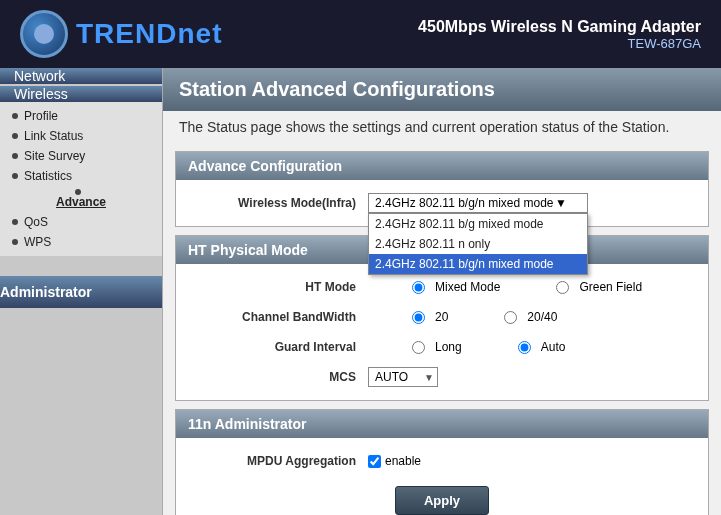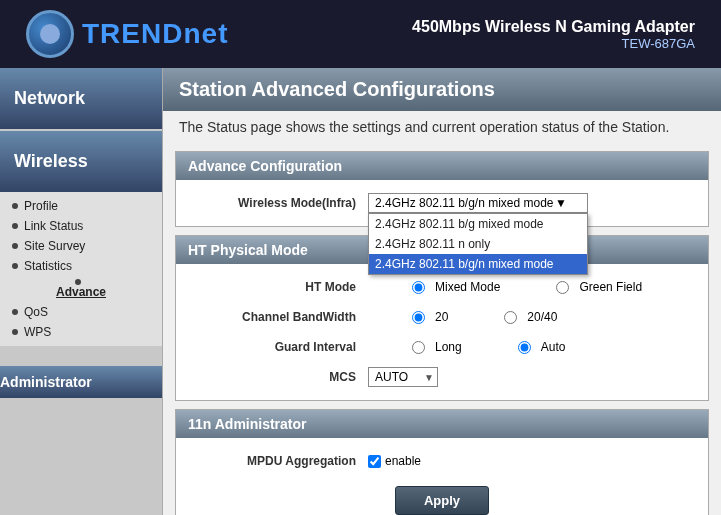--- a/index.html
+++ b/index.html
@@ -12,21 +12,21 @@
       overflow: hidden;
     }
 
     
     .header {
       background: #1a1a2e;
       height: 68px;
       display: flex;
       align-items: center;
       justify-content: space-between;
-      padding: 0 26px;
+      padding: 0 20px;
     }
     .logo-area {
       display: flex;
       align-items: center;
       gap: 8px;
     }
     .logo-circle {
       width: 48px;
       height: 48px;
       border-radius: 50%;
@@ -77,23 +77,23 @@
       border-right: 1px solid #aaa;
       flex-shrink: 0;
     }
     .sidebar-section {
       margin-bottom: 2px;
     }
     .sidebar-heading {
       display: block;
       background: linear-gradient(to bottom, #6688aa, #334466);
       color: white;
-      font-size: 18px;
-      font-weight: bold;
-      padding: 20px 14px;
+      font-size: 14px;
+      font-weight: normal;
+      padding: 0 14px;
       cursor: pointer;
     }
     .sidebar-items {
       background: #e0e0e0;
       padding: 4px 0;
     }
     .sidebar-item {
       display: flex;
       align-items: center;
       padding: 3px 12px;

